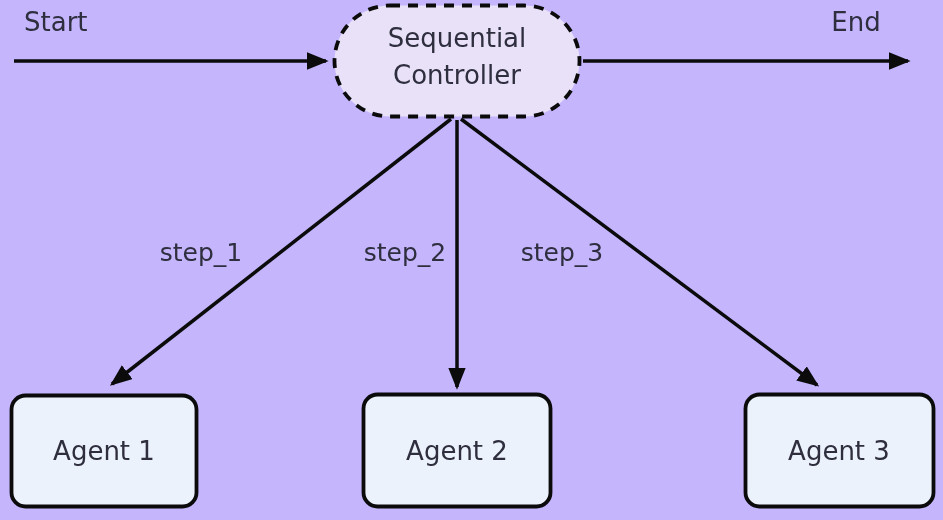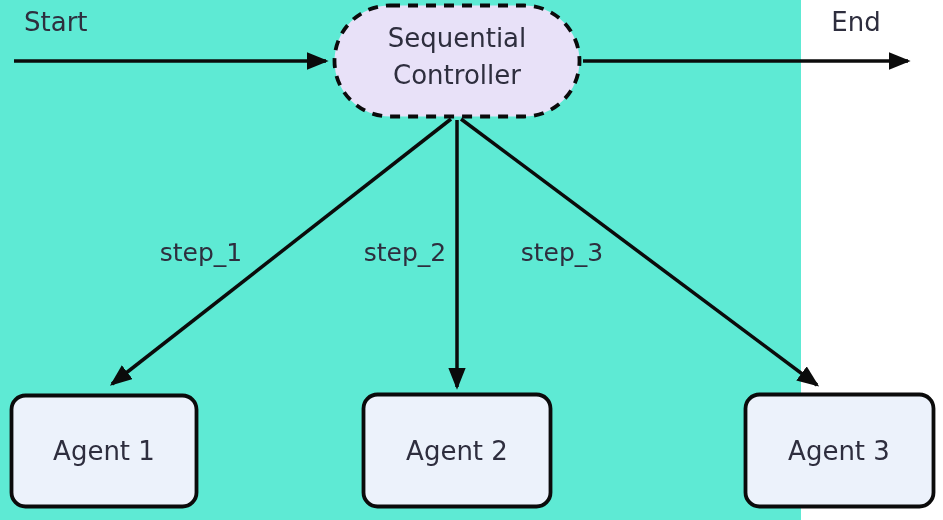--- a/index.html
+++ b/index.html
@@ -5,23 +5,23 @@
   html, body {
     margin: 0;
     padding: 0;
     background: #ffffff;
     width: 943px;
     height: 520px;
     overflow: hidden;
   }
   .stage {
     position: relative;
-    width: 801px;
+    width: 943px;
     height: 520px;
-    background: #5eead4;
+    background: #c4b5fd;
   }
   svg { display: block; }
   text {
     font-family: "DejaVu Sans", "Liberation Sans", sans-serif;
     fill: #2e2e3e;
   }
   .node-label   { font-size: 26px; }
   .edge-label   { font-size: 25px; }
   .endpoint-label { font-size: 26px; }
   .edge-line {

